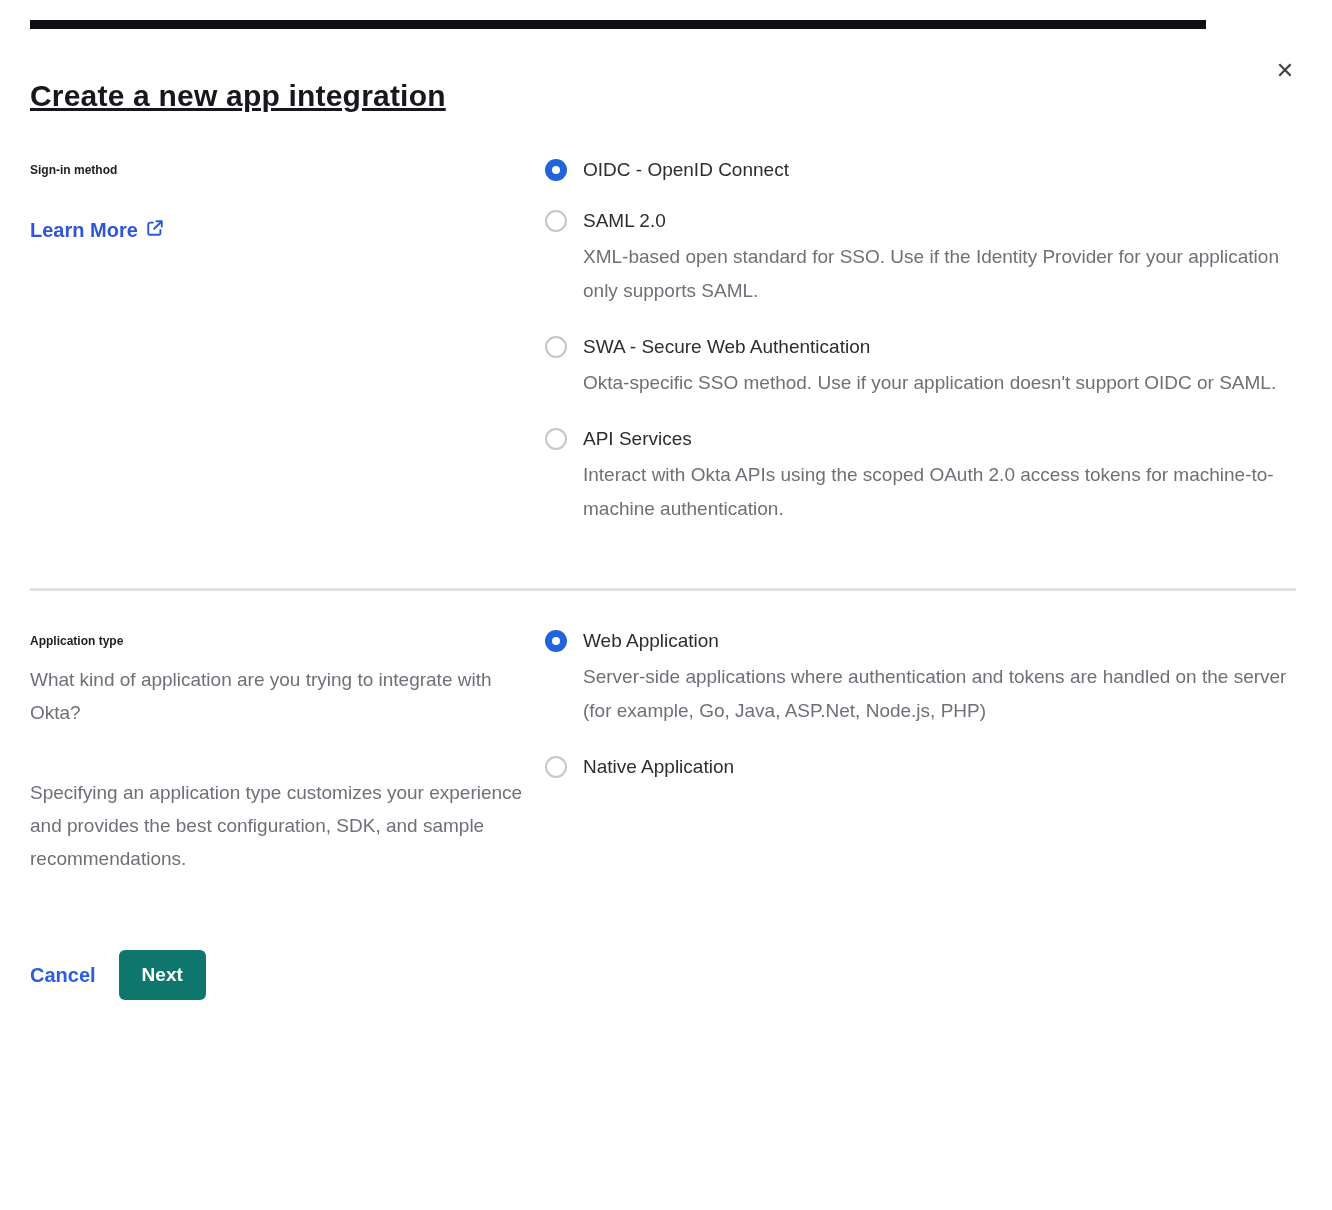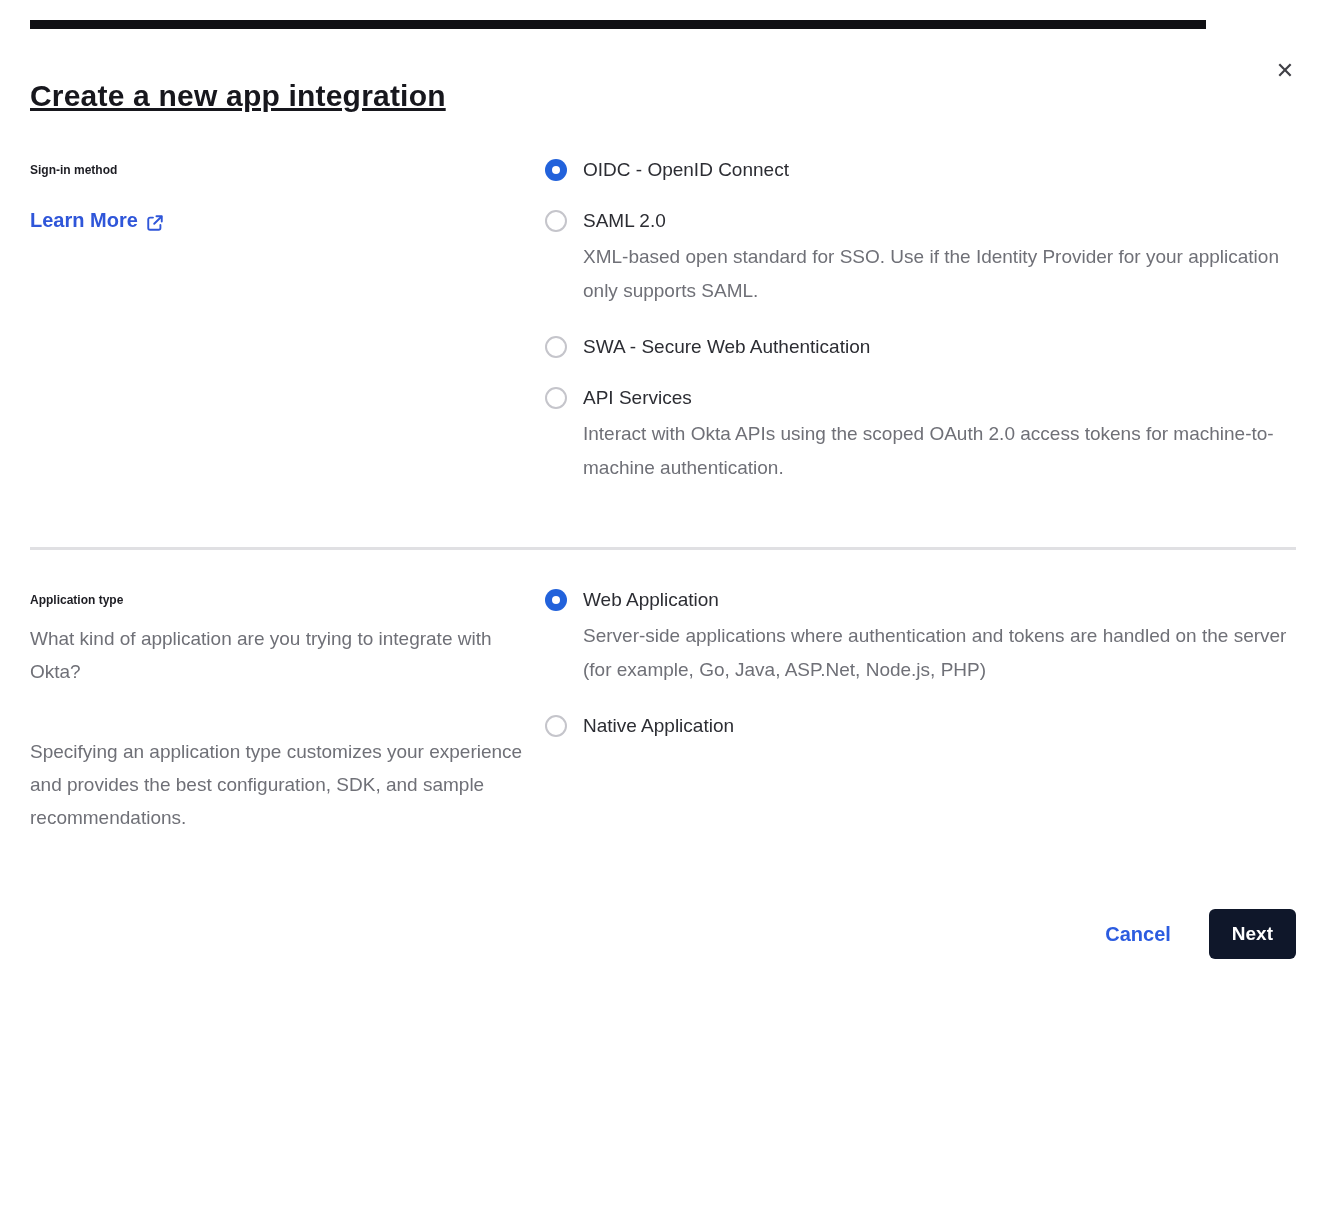--- a/index.html
+++ b/index.html
@@ -46,23 +46,23 @@
     margin-top: 45px;
   }
   .section-left { padding-right: 20px; }
   .section-label {
     font-size: 12px;
     font-weight: bold;
     color: #1d1d23;
     line-height: 24px;
   }
   .learn-more {
-    margin-top: 27px;
+    margin-top: 37px;
     display: inline-flex;
-    align-items: flex-end;
+    align-items: flex-start;
     gap: 8px;
     font-size: 20px;
     font-weight: bold;
     color: #2f56d9;
     text-decoration: none;
     cursor: pointer;
   }
   .learn-more svg { display: block; }
   .left-para {
     margin-top: 10px;
@@ -119,35 +119,35 @@
     margin-top: 62px;
     height: 3px;
     background: #e0e0e3;
     border: none;
     width: 100%;
   }
   .section.app-type { margin-top: 38px; }
   .footer {
     margin-top: 56px;
     display: flex;
-    justify-content: flex-end;
+    justify-content: flex-start;
     align-items: center;
-    gap: 38px;
+    gap: 23px;
   }
   .cancel-link {
     font-size: 20px;
     font-weight: bold;
     color: #2c5ce0;
     background: transparent;
     border: none;
     cursor: pointer;
     padding: 0;
   }
   .next-btn {
-    background: #0f172a;
+    background: #0f766e;
     color: #ffffff;
     font-family: "Liberation Sans", sans-serif;
     font-size: 19px;
     font-weight: bold;
     border: none;
     border-radius: 6px;
     padding: 14px 23px;
     cursor: pointer;
   }
 </style>
@@ -190,20 +190,21 @@
         <div class="option-text">
           <div class="option-label">SAML 2.0</div>
           <div class="option-desc">XML-based open standard for SSO. Use if the Identity Provider for your application only supports SAML.</div>
         </div>
       </div>
 
       <div class="option">
         <span class="radio"></span>
         <div class="option-text">
           <div class="option-label">SWA - Secure Web Authentication</div>
+          <div class="option-desc">Okta-specific SSO method. Use if your application doesn't support OIDC or SAML.</div>
         </div>
       </div>
 
       <div class="option">
         <span class="radio"></span>
         <div class="option-text">
           <div class="option-label">API Services</div>
           <div class="option-desc">Interact with Okta APIs using the scoped OAuth 2.0 access tokens for machine-to-machine authentication.</div>
         </div>
       </div>

